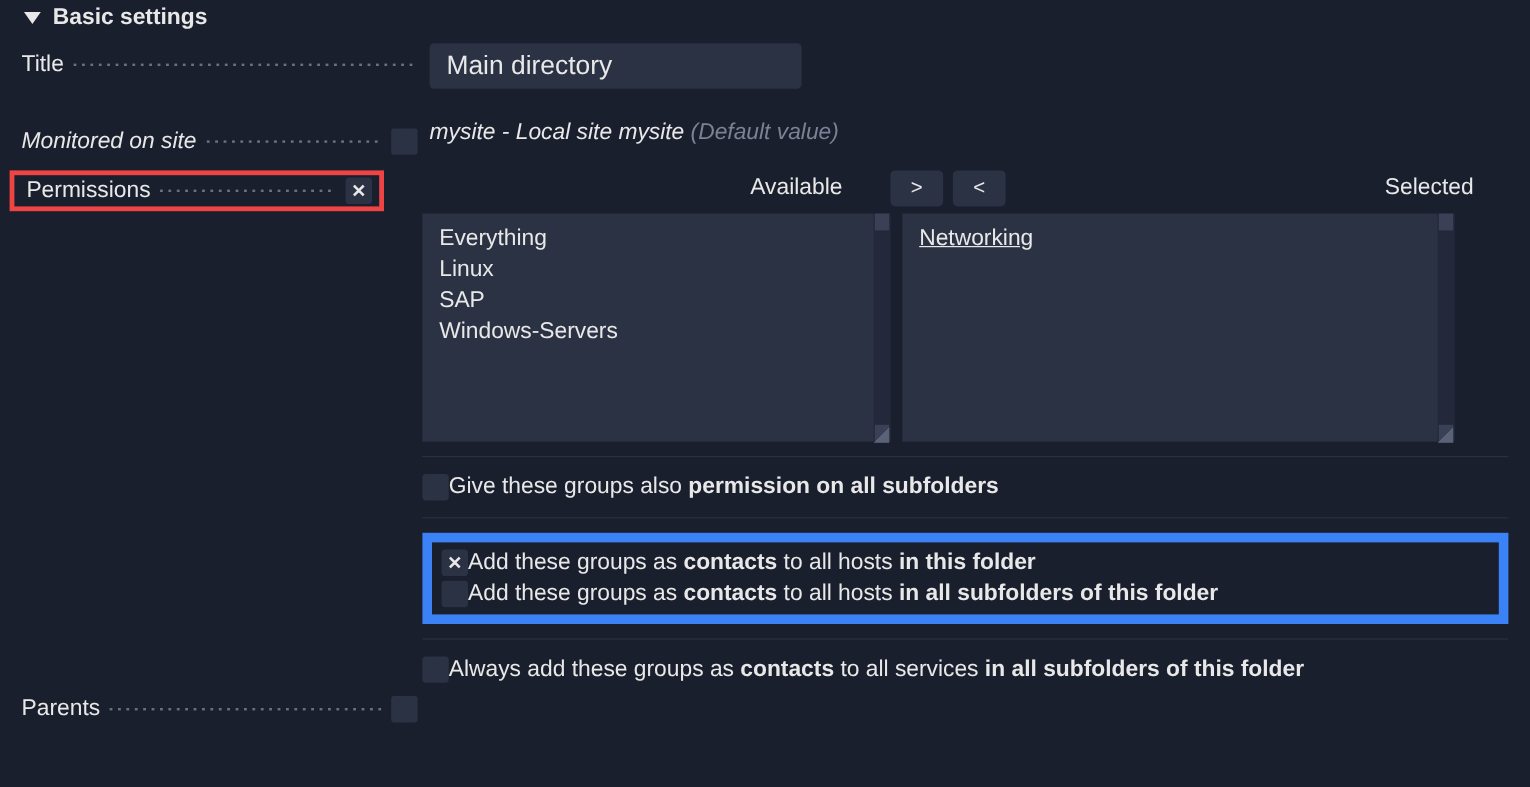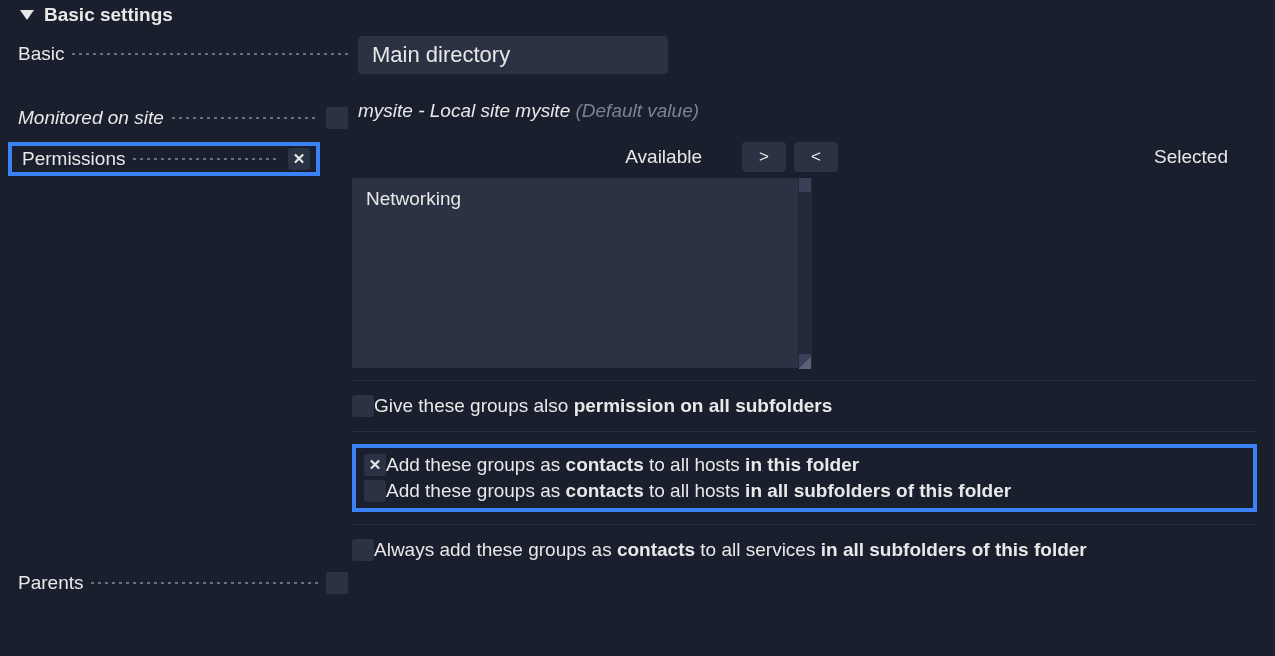--- a/index.html
+++ b/index.html
@@ -70,21 +70,21 @@
       width: 22px;
       height: 22px;
       background: #2b3244;
       margin-left: 8px;
       border-radius: 2px;
     }
     .default-text {
       color: #7b8294;
     }
     .highlight-box {
-      border: 4px solid #3b82f6;
+      border: 4px solid #ef4444;
       padding: 2px 6px 2px 0;
       display: inline-flex;
       align-items: center;
       width: 312px;
     }
     .highlight-box.wide {
       width: auto;
       padding: 4px 8px;
     }
     .x-btn {
@@ -205,21 +205,21 @@
 </head>
 <body>
 
 <div class="section-header">
   <span class="triangle-down"></span>
   <span>Basic settings</span>
 </div>
 
 <div class="row">
   <div class="label-col">
-    <span class="label-text">Basic</span>
+    <span class="label-text">Title</span>
     <span class="dots"></span>
   </div>
   <div class="value-col">
     <input class="input-text" type="text" value="Main directory" style="">
   </div>
 </div>
 
 <div class="row" style="margin-top:26px;font-style:italic;">
   <div class="label-col">
     <span class="label-text">Monitored on site</span>
@@ -246,40 +246,49 @@
       <div class="col-a">
           <span>Available</span>
         </div>
       <div class="col-mid">
         <button class="move-btn">&gt;</button>
         <button class="move-btn">&lt;</button>
       </div>
       <div class="col-b"><span>Selected</span></div>
     </div>
     <div class="dual-box-wrap">
-      <div class="listbox" style="width:460px;">
+      <div class="listbox">
+        <div class="list-item">Everything</div>
+        <div class="list-item">Linux</div>
+        <div class="list-item">SAP</div>
+        <div class="list-item">Windows-Servers</div>
+        <div class="scroll-up"></div>
+        <div class="scroll-down"></div>
+        <div class="resize"></div>
+      </div>
+      <div class="listbox" style="width:460px;text-decoration:underline;">
         <div class="list-item">Networking</div>
         <div class="scroll-up"></div>
         <div class="scroll-down"></div>
         <div class="resize"></div>
       </div>
     </div>
 
     <hr class="sep">
 
     <div class="check-row">
       <span class="check-box"></span>
       <span>
         <span>Give these groups also </span><b>permission on all subfolders</b>
       </span>
     </div>
 
     <hr class="sep">
 
-    <div class="highlight-box wide" style="display:block; border:4px solid #3b82f6;">
+    <div class="highlight-box wide" style="display:block; border:8px solid #3b82f6;">
       <div class="check-row">
         <span class="check-box checked"></span>
         <span>
           <span>Add these groups as </span><b>contacts</b><span> to all hosts </span><b>in this folder</b>
         </span>
       </div>
       <div class="check-row">
         <span class="check-box"></span>
         <span>
           <span>Add these groups as </span><b>contacts</b><span> to all hosts </span><b>in all subfolders of this folder</b>

